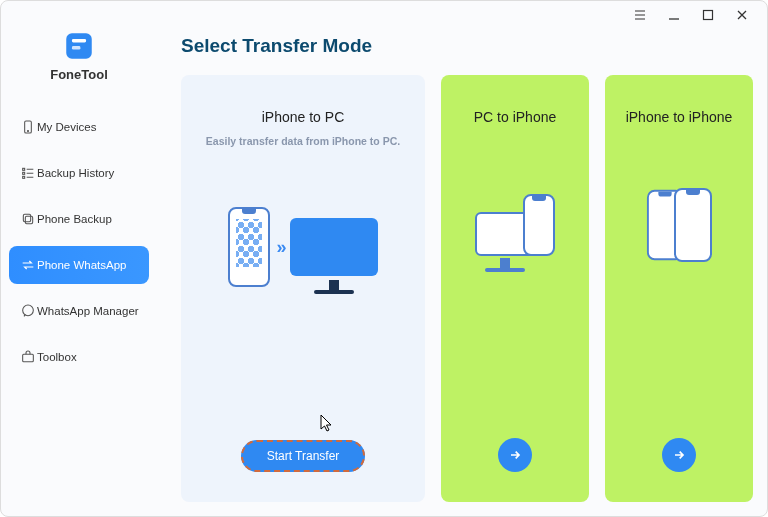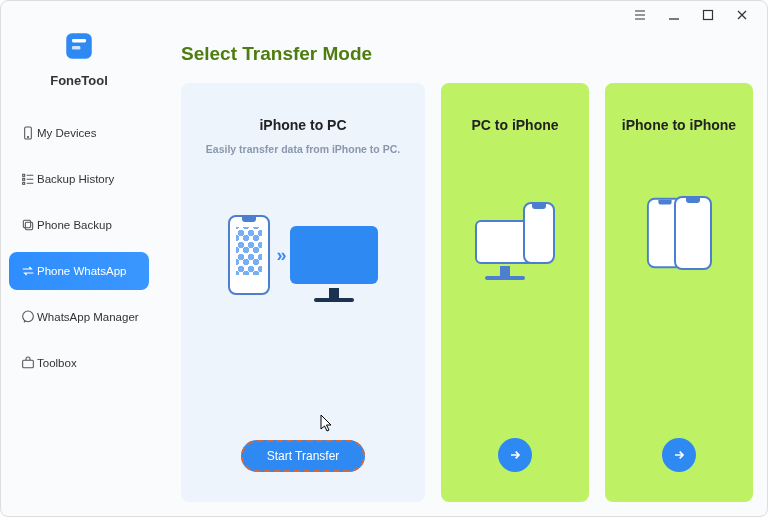--- a/index.html
+++ b/index.html
@@ -34,21 +34,20 @@
   .sidebar {
     width: 160px;
     padding: 0 8px 0 8px;
     display:flex;
     flex-direction:column;
   }
   .brand {
     display:flex;
     flex-direction:column;
     align-items:center;
-    gap:6px;
     padding: 0 0 26px 0;
   }
   .brand svg { width:34px; height:34px; }
   .brand-name { font-size:13px; font-weight:600; color:#333; }
   .nav { display:flex; flex-direction:column; gap:2px; }
   .nav-item {
     display:flex;
     align-items:center;
     gap:0;
     height:38px;
@@ -68,42 +67,41 @@
 
   .main {
     flex:1;
     padding: 6px 14px 14px 24px;
     display:flex;
     flex-direction:column;
   }
   .page-title {
     font-size:19px;
     font-weight:700;
-    color:#4d7c0f;
+    color:#0c4a6e;
     margin-bottom: 18px;
-    margin-top: 8px;
   }
   .cards {
     flex:1;
     display:flex;
     gap:16px;
   }
   .card {
     background:#bef264;
     border-radius:8px;
     flex:0 0 auto;
     display:flex;
     flex-direction:column;
     align-items:center;
     padding: 34px 12px 30px 12px;
     position:relative;
   }
   .card.primary { width: 244px; background:#eef4fc; }
   .card.small { width: 148px; }
-  .card-title { font-size:14px; font-weight:700; color:#222; text-align:center; }
+  .card-title { font-size:14px; font-weight:400; color:#222; text-align:center; }
   .card-sub { font-size:10.5px; color:#8a97ad; margin-top:10px; text-align:center;font-weight:bold; }
   .illus { flex:0 0 120px; width:100%; display:flex; align-items:center; justify-content:center; margin-top:40px; }
 
   
   .phone {
     width:42px; height:80px; border:2px solid #4c7fcf; border-radius:8px; background:#fff; position:relative;
   }
   .phone .notch { position:absolute; top:0; left:50%; transform:translateX(-50%); width:14px; height:5px; background:#4c7fcf; border-radius:0 0 3px 3px; }
   .phone.grid-apps::after {
     content:""; position:absolute; top:10px; left:6px; right:6px; height:48px;

